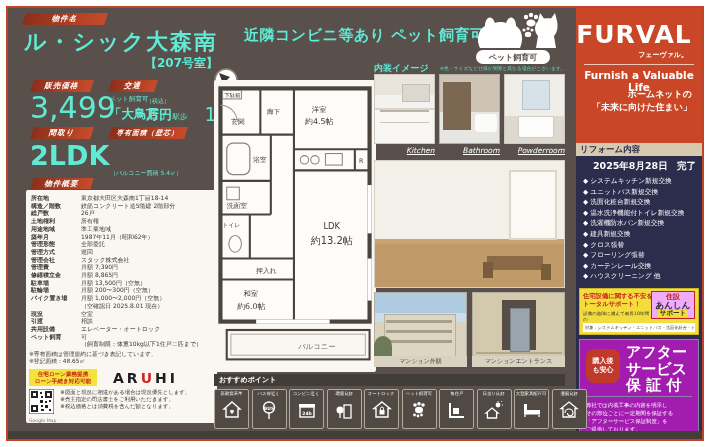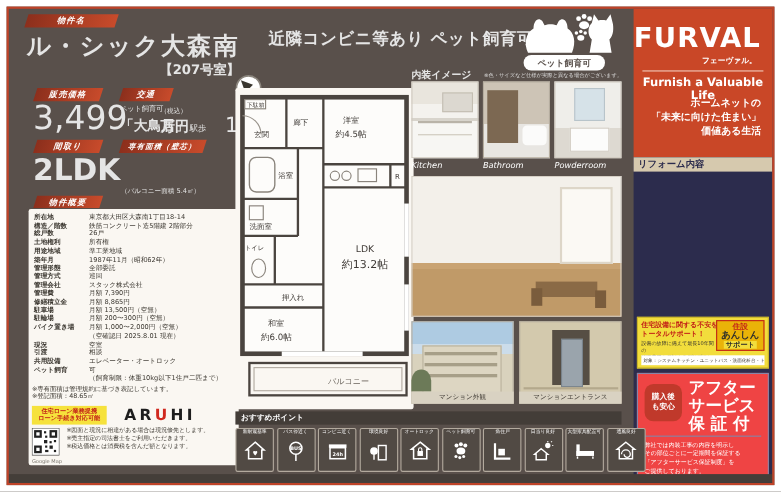--- a/index.html
+++ b/index.html
@@ -4,33 +4,33 @@
 <style>
   html,body{margin:0;padding:0;}
   body{width:710px;height:447px;background:#ffffff;position:relative;
        font-family:"DejaVu Sans","Liberation Sans",sans-serif;overflow:hidden;}
   .page{position:absolute;left:6px;top:6px;width:694px;height:431px;
         background:#59504b;border:2px solid #bf4328;overflow:hidden;}
   .abs{position:absolute;}
   .chip{position:absolute;background:linear-gradient(90deg,#8c2f1c,#c84b2b);
         transform:skewX(-18deg);color:#fff;font-size:7.5px;font-weight:bold;
         display:flex;align-items:center;justify-content:center;letter-spacing:1px;}
-  .wt{color:#e5e5e5;}
+  .wt{color:#5eead4;}
   .card{position:absolute;background:#faf7f2;border-radius:2px;}
   
   .ovr{display:flex;font-size:6px;color:#3a362f;line-height:7.7px;}
   .ovr .k{width:50px;font-weight:bold;flex:none;padding-left:2px;}
   .ovr .v{flex:1;}
   .note{font-size:5.8px;color:#3a362f;line-height:7px;}
   
   .pt{width:33px;height:38px;flex:none;background:#514a44;border:1px solid #b3aa9e;
       border-radius:2px;display:flex;flex-direction:column;align-items:center;}
   .pt .lbl{font-size:4.6px;color:#fff;line-height:8px;white-space:nowrap;transform:scale(.95);}
   .pt svg{margin-top:2px;}
-  .photo-label{color:#fff;font-size:7.5px;font-style:italic;text-align:left;}
+  .photo-label{color:#fff;font-size:7.5px;font-style:italic;text-align:right;text-decoration:underline;}
   .cap{position:absolute;left:0;right:0;bottom:0;height:11px;background:#d9d2c2;
        color:#443f38;font-size:6px;display:flex;align-items:center;justify-content:center;}
   .ref-item{font-size:6.7px;color:#fff;line-height:10.6px;white-space:nowrap;}
   .ref-item:before{content:"◆ ";color:#fff;}
 </style>
 </head>
 <body>
 
 <div class="page">
 
@@ -338,48 +338,63 @@
 
   <div class="abs" style="left:568px;top:0;width:126px;height:135px;background:#c94727;">
     <div style="position:absolute;left:0;right:10px;top:12px;text-align:center;color:#fff;font-size:25px;
          font-weight:bold;letter-spacing:1px;">FURVAL</div>
     <div style="position:absolute;right:14px;top:42px;color:#fff;font-size:7px;font-weight:bold;">フェーヴァル。</div>
     <div style="position:absolute;left:8px;right:8px;top:56px;height:1px;background:#f2c9ba;"></div>
     <div style="position:absolute;left:0;right:0;top:61px;text-align:center;color:#fff;font-size:10.5px;font-weight:bold;">Furnish a Valuable Life</div>
     <div style="position:absolute;right:10px;top:80px;text-align:right;color:#fff;font-size:9px;font-weight:bold;line-height:13px;">
       <div>ホームネットの</div>
       <div>「未来に向けた住まい」</div>
-      <div>価値ある生活</div>
     </div>
   </div>
 
   <div class="abs" style="left:568px;top:135px;width:126px;height:296px;background:#2c2c4d;">
     <div style="position:absolute;left:0;top:0;width:126px;height:13px;background:#d6c9ae;color:#2c2c4d;
          font-size:8.5px;font-weight:bold;display:flex;align-items:center;padding-left:4px;box-sizing:border-box;">リフォーム内容</div>
+    <div style="position:absolute;right:6px;top:17px;color:#fff;font-size:9.5px;font-weight:bold;">
+      <span>2025年8月28日</span>
+      <span style="margin-left:6px;">完了</span>
+    </div>
+    <div style="position:absolute;left:7px;top:33px;">
+      <div class="ref-item">システムキッチン新規交換</div>
+      <div class="ref-item">ユニットバス新規交換</div>
+      <div class="ref-item">洗面化粧台新規交換</div>
+      <div class="ref-item">温水洗浄機能付トイレ新規交換</div>
+      <div class="ref-item">洗濯機防水パン新規交換</div>
+      <div class="ref-item">建具新規交換</div>
+      <div class="ref-item">クロス張替</div>
+      <div class="ref-item">フローリング張替</div>
+      <div class="ref-item">カーテンレール交換</div>
+      <div class="ref-item">ハウスクリーニング 他</div>
+    </div>
 
     <div style="position:absolute;left:3px;top:145px;width:120px;height:47px;background:#f2dd3c;border:1px solid #c9b52a;box-sizing:border-box;">
       <div style="position:absolute;left:3px;top:3px;font-size:6.3px;font-weight:bold;color:#c32218;line-height:8px;">
         <div>住宅設備に関する不安を</div>
         <div>トータルサポート！</div>
       </div>
-      <div style="position:absolute;right:3px;top:2px;width:42px;height:26px;background:#eab308;border:1px solid #c32218;
+      <div style="position:absolute;right:3px;top:2px;width:42px;height:26px;background:#f0abfc;border:1px solid #c32218;
            display:flex;flex-direction:column;align-items:center;justify-content:center;">
         <span style="font-size:7px;font-weight:bold;color:#c32218;line-height:8px;">住設</span>
         <span style="font-size:8.5px;font-weight:bold;color:#2c2c2c;line-height:9px;">あんしん</span>
         <span style="font-size:6.5px;font-weight:bold;color:#2c2c2c;background:#f2dd3c;padding:0 2px;line-height:7px;">サポート</span>
       </div>
       <div style="position:absolute;left:3px;top:22px;font-size:4.6px;color:#3a362f;line-height:5.8px;width:70px;">
         <div>設備の故障に備えて最長10年間の</div>
         <div>修理費用を保証する保証プラン</div>
       </div>
       <div style="position:absolute;left:3px;bottom:2px;right:3px;height:9px;background:#fff;display:flex;align-items:center;
            font-size:4.2px;color:#3a362f;padding:0 2px;white-space:nowrap;overflow:hidden;">対象：システムキッチン・ユニットバス・洗面化粧台・トイレ</div>
     </div>
 
-    <div style="position:absolute;left:3px;top:196px;width:120px;height:97px;background:#ef4444;border:1px solid #8585a8;box-sizing:border-box;">
+    <div style="position:absolute;left:3px;top:196px;width:120px;height:97px;background:#a21caf;border:1px solid #8585a8;box-sizing:border-box;">
       <div style="position:absolute;left:6px;top:9px;width:34px;height:34px;background:#c0392b;border-radius:8px;
            display:flex;flex-direction:column;align-items:center;justify-content:center;">
         <span style="color:#fff;font-size:7px;font-weight:bold;line-height:9px;">購入後</span>
         <span style="color:#fff;font-size:7px;font-weight:bold;line-height:9px;">も安心</span>
       </div>
       <div style="position:absolute;left:46px;top:4px;color:#fff;font-size:15px;font-weight:bold;line-height:16.5px;">
         <div>アフター</div>
         <div>サービス</div>
         <div>保 証 付</div>
       </div>

